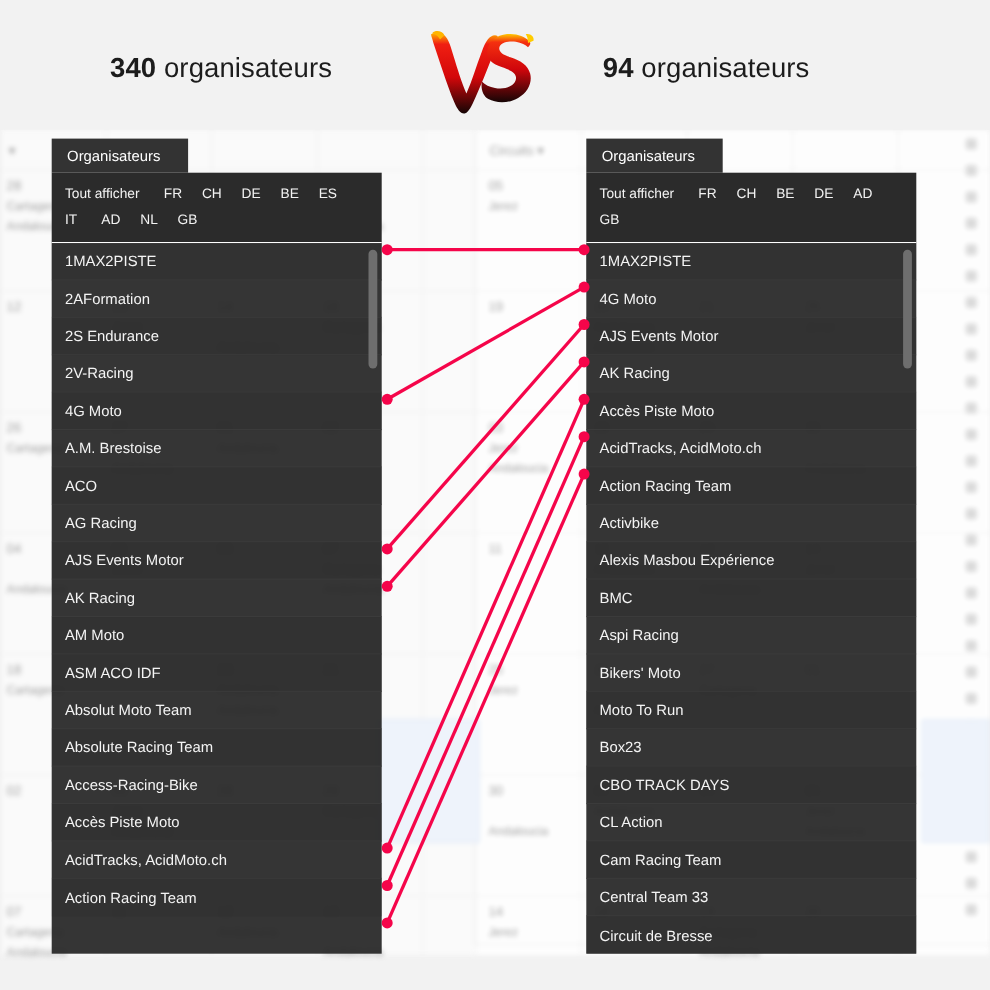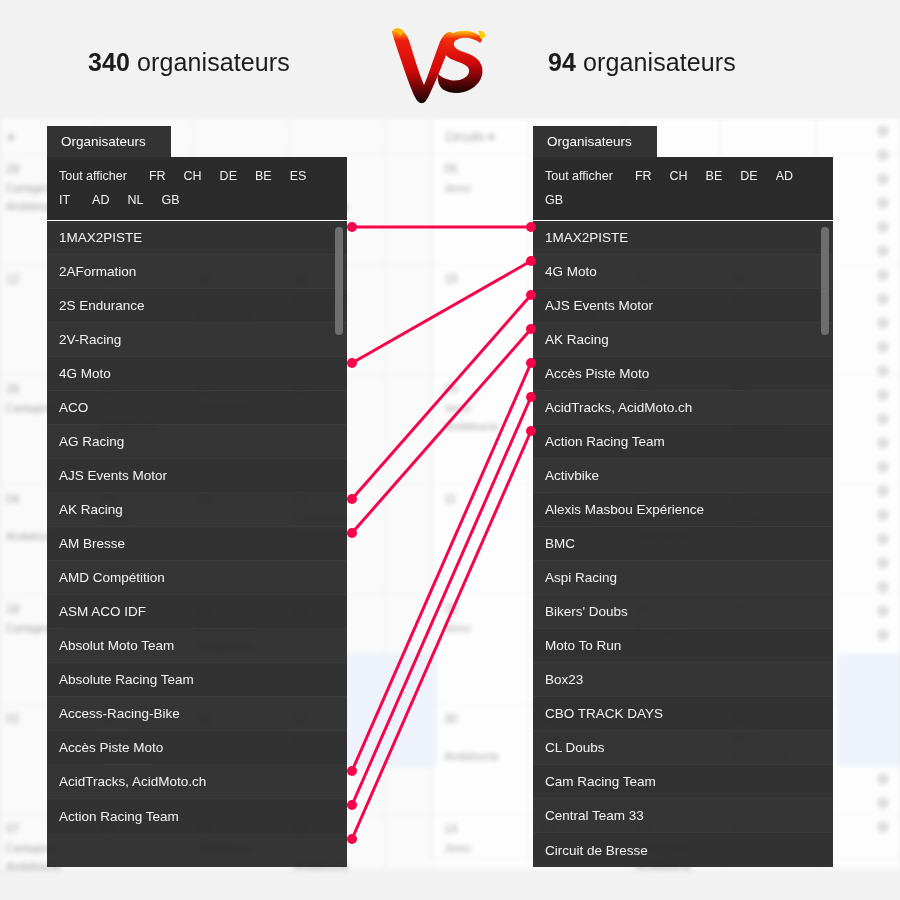--- a/index.html
+++ b/index.html
@@ -34,21 +34,21 @@
   .bd-dd{position:absolute;color:#9a9a9a;font-size:12px;}
 
   
   .hdr{position:absolute;top:0;left:0;width:900px;height:118px;background:#f2f2f2;}
   .count{
     position:absolute;top:48px;font-size:25px;color:#1c1c1c;white-space:nowrap;
     letter-spacing:.1px;
   }
   .count b{font-weight:700;}
   .count span.lbl{font-weight:400;}
-  #count-left{left:88px;}
+  #count-left{left:100px;}
   #count-right{left:548px;}
 
   .vs{position:absolute;left:385px;top:24px;width:104px;height:82px;}
 
   
   .panel{position:absolute;}
   .tab{
     height:31px;background:#333333;color:#ffffff;
     font-size:13.5px;display:flex;align-items:center;padding:0 14px;
     width:max-content;min-width:96px;
@@ -309,26 +309,26 @@
           <span class="f">GB</span>
         </div>
     </div>
     <div class="list" id="left-list" style="width:300px;height:646px;">
       <div class="sbar" style="top:6px;height:108px;"></div>
     <div class="row alt">1MAX2PISTE</div>
         <div class="row">2AFormation</div>
         <div class="row alt">2S Endurance</div>
         <div class="row">2V-Racing</div>
         <div class="row alt">4G Moto</div>
+        <div class="row">A.M. Brestoise</div>
         <div class="row alt">ACO</div>
         <div class="row">AG Racing</div>
         <div class="row alt">AJS Events Motor</div>
         <div class="row">AK Racing</div>
-        <div class="row alt">AM Bresse</div>
-        <div class="row">AMD Compétition</div>
+        <div class="row alt">AM Moto</div>
         <div class="row alt">ASM ACO IDF</div>
         <div class="row">Absolut Moto Team</div>
         <div class="row alt">Absolute Racing Team</div>
         <div class="row">Access-Racing-Bike</div>
         <div class="row alt">Accès Piste Moto</div>
         <div class="row">AcidTracks, AcidMoto.ch</div>
         <div class="row alt">Action Racing Team</div>
       </div>
   </div>
 
@@ -355,25 +355,25 @@
         <div class="row">4G Moto</div>
         <div class="row alt">AJS Events Motor</div>
         <div class="row">AK Racing</div>
         <div class="row alt">Accès Piste Moto</div>
         <div class="row">AcidTracks, AcidMoto.ch</div>
         <div class="row alt">Action Racing Team</div>
         <div class="row">Activbike</div>
         <div class="row alt">Alexis Masbou Expérience</div>
         <div class="row alt">BMC</div>
         <div class="row">Aspi Racing</div>
-        <div class="row">Bikers' Doubs</div>
+        <div class="row">Bikers' Moto</div>
         <div class="row alt">Moto To Run</div>
         <div class="row">Box23</div>
         <div class="row alt">CBO TRACK DAYS</div>
-        <div class="row">CL Doubs</div>
+        <div class="row">CL Action</div>
         <div class="row alt">Cam Racing Team</div>
         <div class="row">Central Team 33</div>
         <div class="row alt">Circuit de Bresse</div>
       </div>
   </div>
 
   <svg id="links">
       <line x1="352" y1="227" x2="531" y2="227" stroke="#f5054a" stroke-width="3"></line>
       <circle cx="352" cy="227" r="5" fill="#f5054a"></circle>
       <circle cx="531" cy="227" r="5" fill="#f5054a"></circle>

